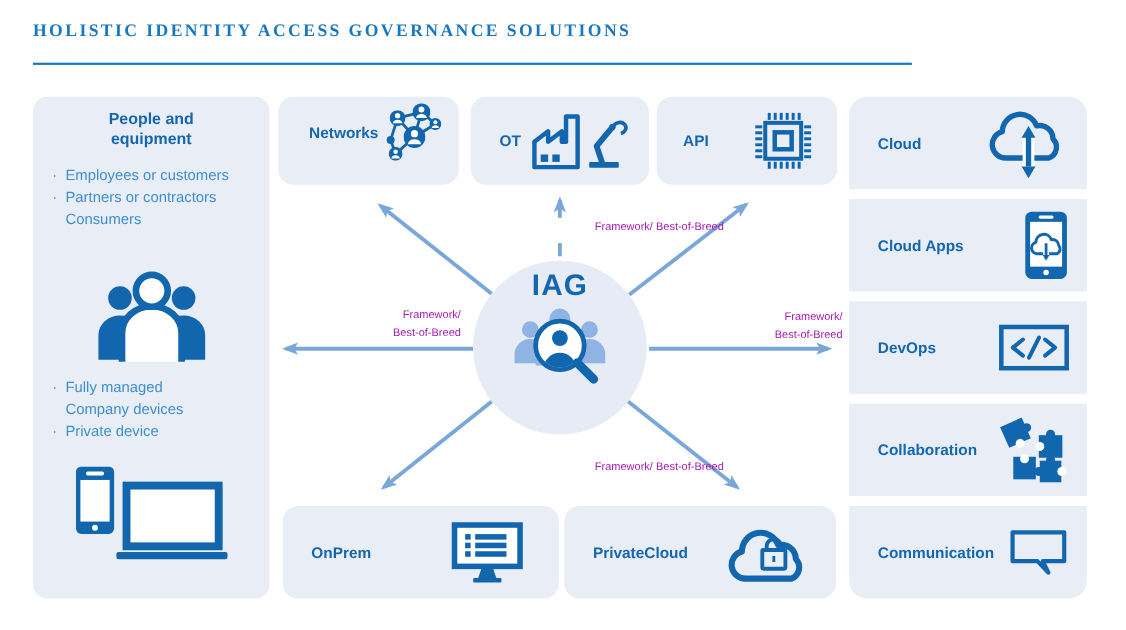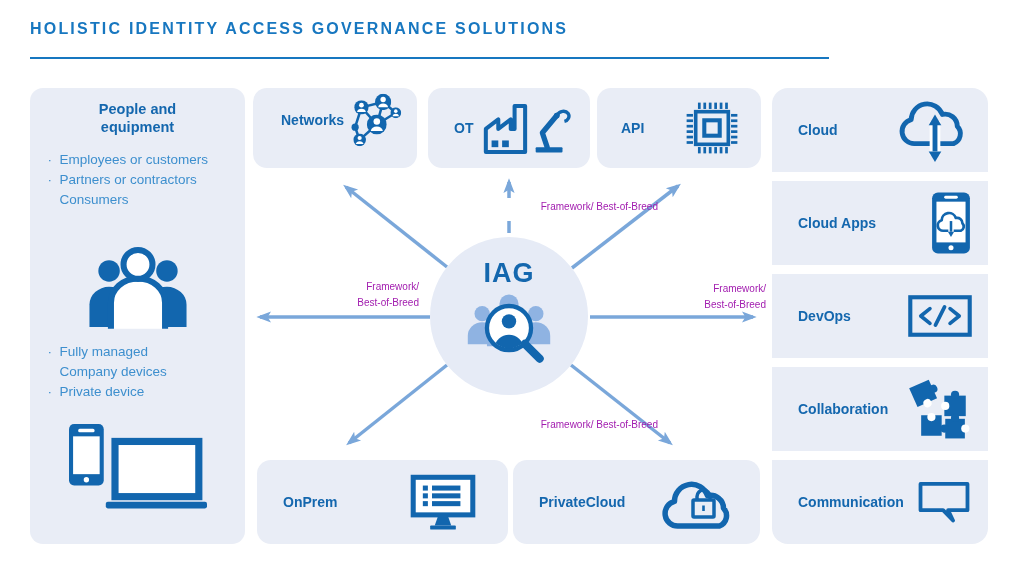--- a/index.html
+++ b/index.html
@@ -3,21 +3,21 @@
 <meta charset="utf-8">
 <style>
   html,body{margin:0;padding:0;background:#fff;}
   #stage{
     position:relative;width:1024px;height:573px;background:#fff;overflow:hidden;
     font-family:"Liberation Sans",sans-serif;
   }
   
   .page-title{
     position:absolute;left:30px;top:20px;margin:0;
-    font-size:16px;font-weight:bold;letter-spacing:2.2px;color:#1777c0;
+    font-size:16px;font-weight:bold;letter-spacing:2.2px;color:#1777c0;font-family:Liberation Serif, serif;
   }
   .title-rule{position:absolute;left:30px;top:57px;width:799px;height:2px;background:#1777c0;}
 
   
   .box{
     position:absolute;background:#e9edf6;border-radius:14px;
     display:flex;align-items:center;justify-content:space-between;
     box-sizing:border-box;
   }
   .box .lbl{font-size:14px;font-weight:bold;color:#1467ae;}
@@ -57,21 +57,21 @@
   .blist.second{margin-top:10px;}
   .icon-wrap{display:flex;align-items:center;justify-content:center;}
   .people-wrap{margin-top:26px;}
   .devices-wrap{margin-top:22px;}
 
   
   .iag{
     position:absolute;left:430px;top:237px;width:158px;height:158px;border-radius:50%;
     background:#e6ebf6;display:flex;flex-direction:column;align-items:center;z-index:3;
   }
-  .iag .iag-lbl{margin-top:21px;font-size:27px;font-weight:bold;color:#1467ae;letter-spacing:1px;}
+  .iag .iag-lbl{margin-top:7px;font-size:27px;font-weight:bold;color:#1467ae;letter-spacing:1px;}
 
   
   .arrows{position:absolute;left:0;top:0;z-index:1;pointer-events:none;}
   .boxes-layer .box,.panel{z-index:2;}
 
   
   .fwlabel{
     position:absolute;z-index:2;text-align:right;
     font-size:10px;color:#a21caf;line-height:16px;
   }

